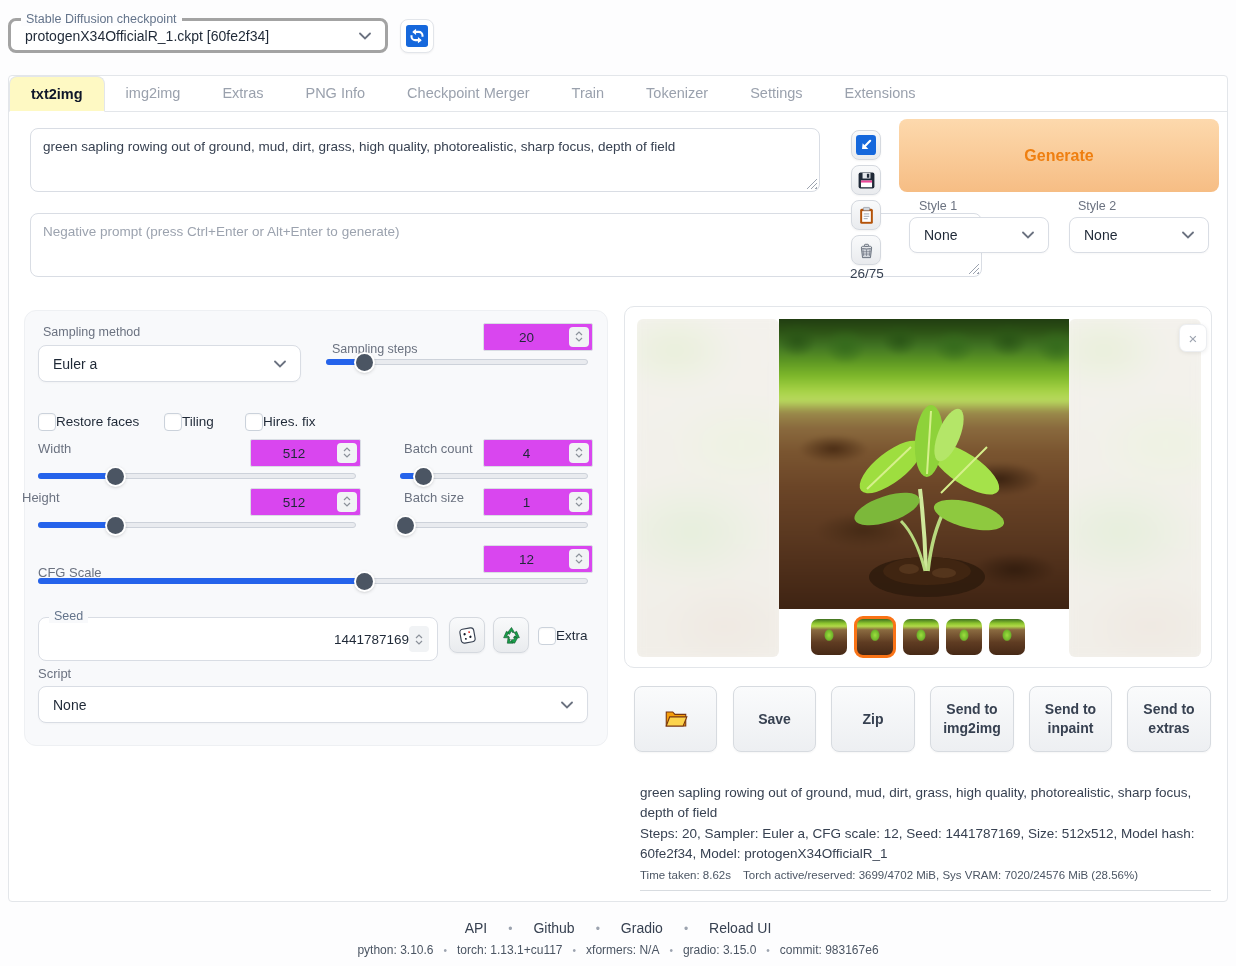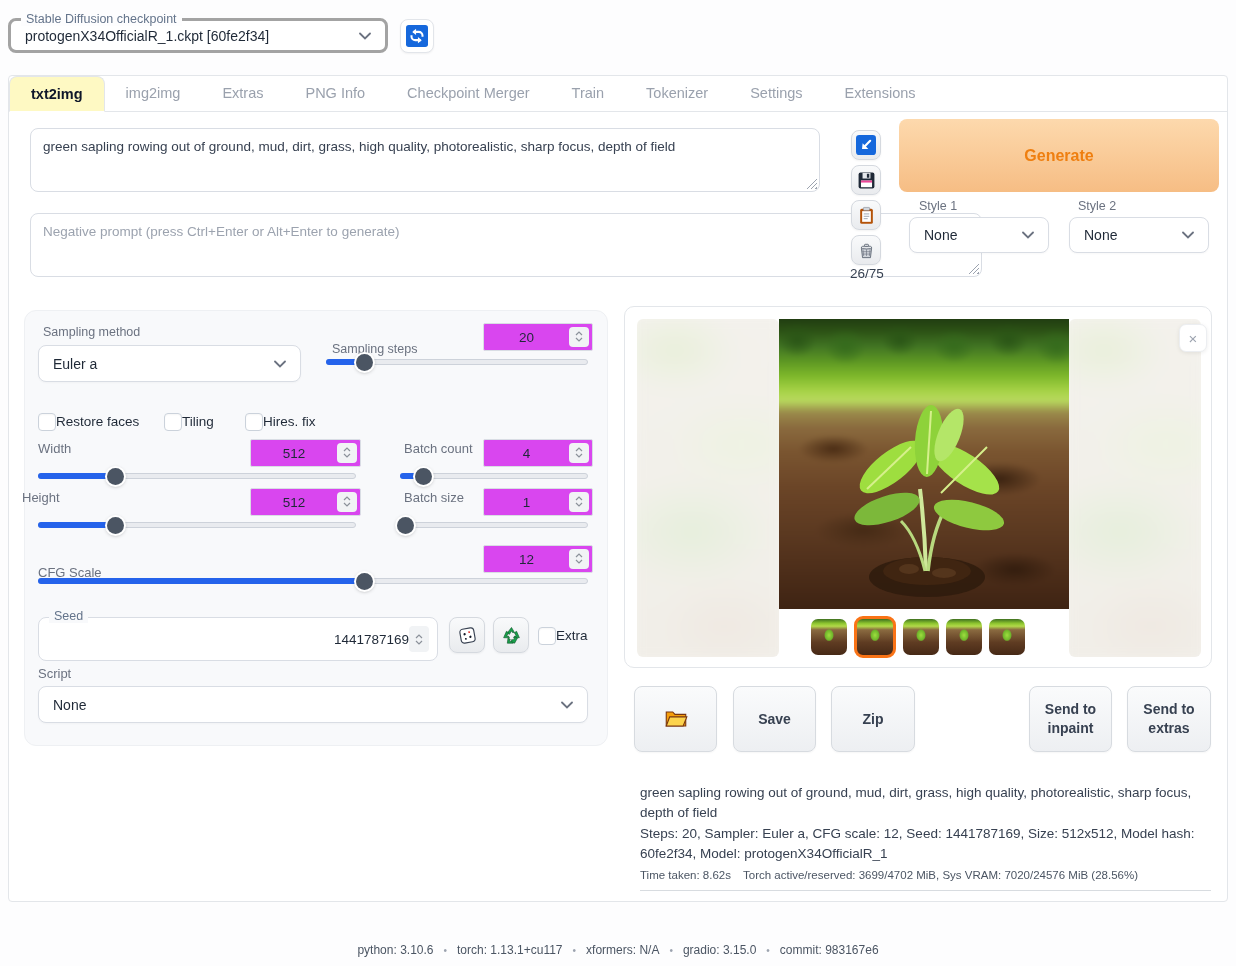--- a/index.html
+++ b/index.html
@@ -448,33 +448,42 @@
       <path d="M3 5.5h6l2 2.2H21v10.8H3z" fill="#f59e0b" stroke="#78350f" stroke-width="1"></path>
       <path d="M3 18.5 6.2 10H22l-3.4 8.5z" fill="#fcd34d" stroke="#78350f" stroke-width="1"></path>
     </svg>
   </div>
   <div class="out-btn" style="left:733px;width:83px;">
       <span>Save</span>
     </div>
   <div class="out-btn" style="left:831px;width:84px;">
       <span>Zip</span>
     </div>
+  <div class="out-btn" style="left:930px;width:84px;padding:0 10px;">
+      <span>Send to img2img</span>
+    </div>
   <div class="out-btn" style="left:1127px;width:84px;padding:0 10px;">
       <span>Send to extras</span>
     </div>
   <div class="out-btn" style="left:1029px;width:83px;padding:0 10px;">
       <span>Send to inpaint</span>
     </div>
 
   <div class="out-info">
     <div class="line">green sapling rowing out of ground, mud, dirt, grass, high quality, photorealistic, sharp focus, depth of field</div>
     <div class="line">Steps: 20, Sampler: Euler a, CFG scale: 12, Seed: 1441787169, Size: 512x512, Model hash: 60fe2f34, Model: protogenX34OfficialR_1</div>
     <div class="small-line"><span>Time taken: 8.62s</span><span class="gap"></span><span>Torch active/reserved: 3699/4702 MiB, Sys VRAM: 7020/24576 MiB (28.56%)</span></div>
   </div>
 
+  <div class="footer-links">
+    <span class="item"><a>API</a></span>
+    <span class="item"><a>Github</a></span>
+    <span class="item"><a>Gradio</a></span>
+    <span class="item"><a>Reload UI</a></span>
+  </div>
   <div class="footer-versions">
     <span class="item">python: 3.10.6</span>
     <span class="item">torch: 1.13.1+cu117</span>
     <span class="item">xformers: N/A</span>
     <span class="item">gradio: 3.15.0</span>
     <span class="item">commit: 983167e6</span>
   </div>
 
 </div>
 

